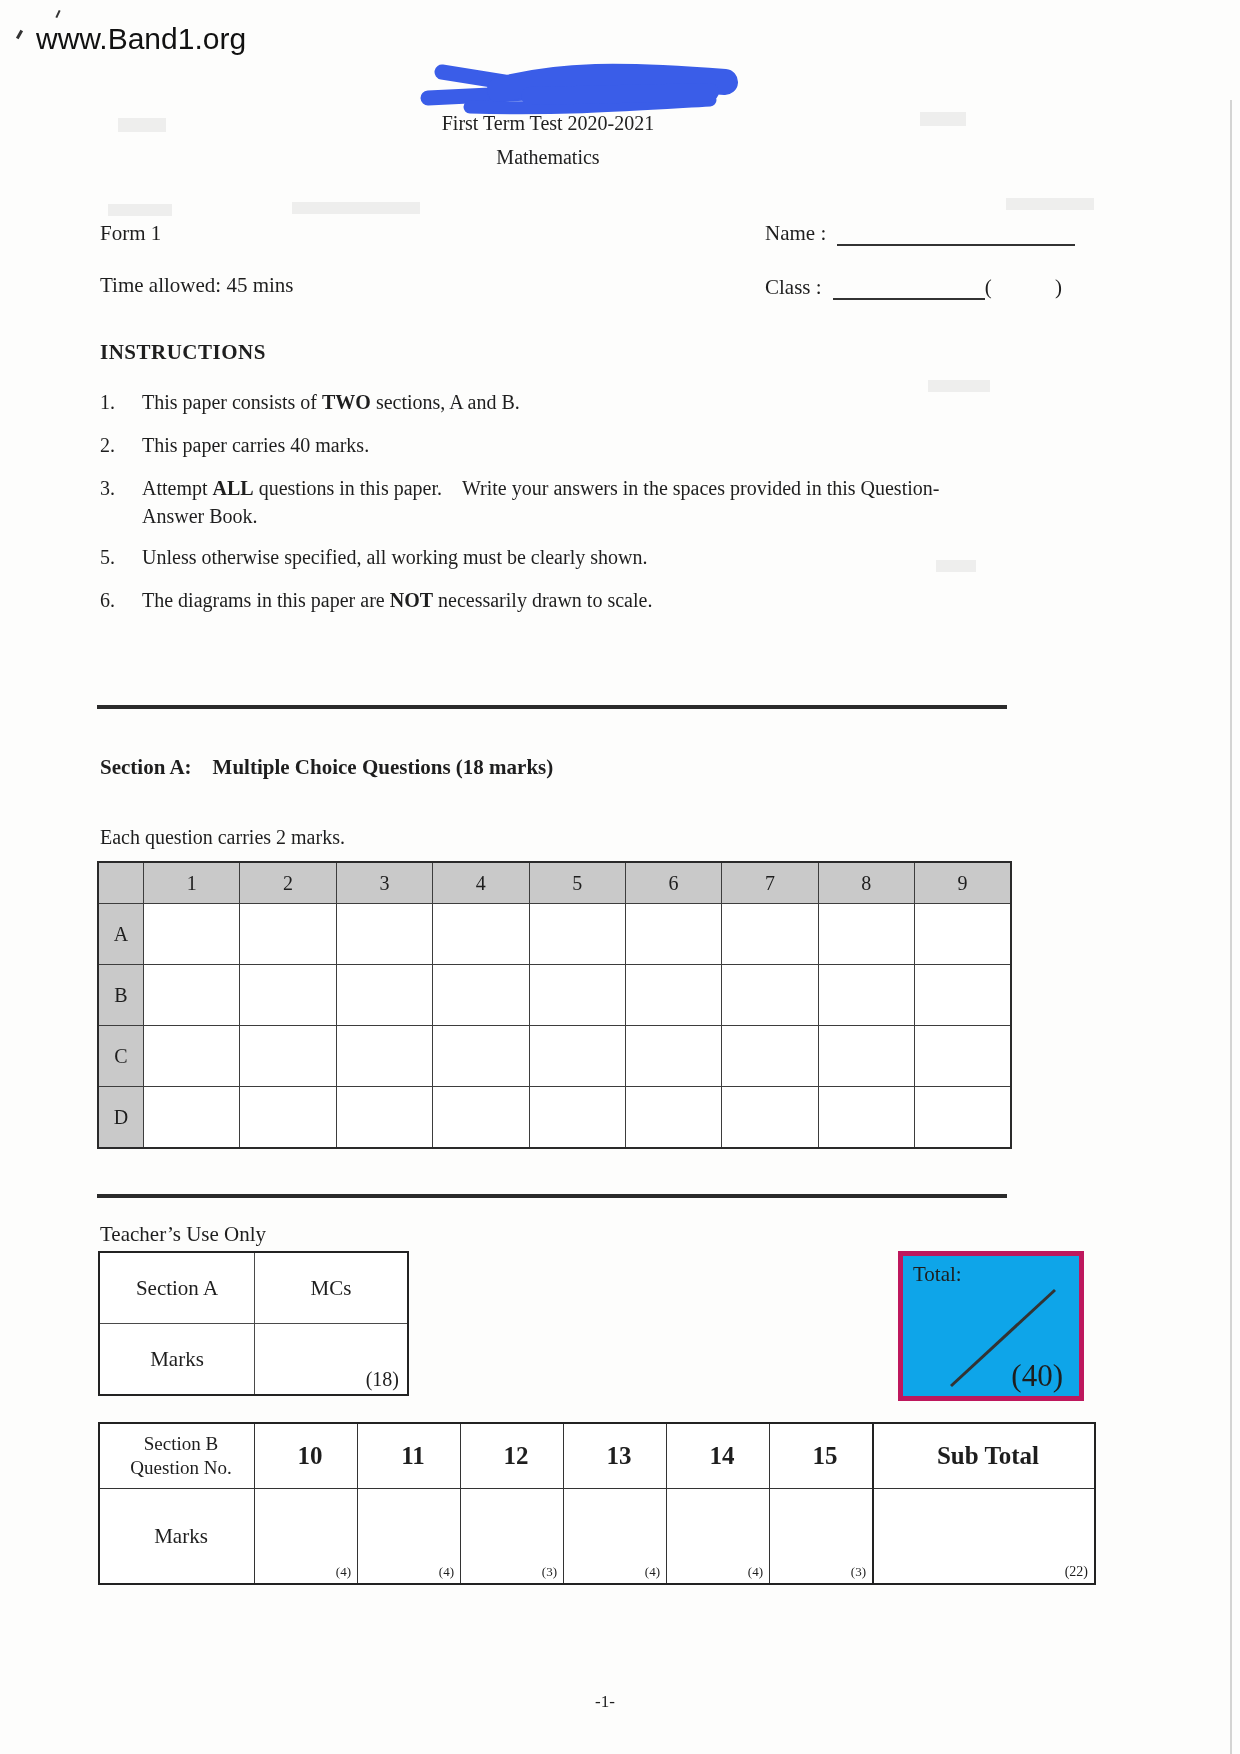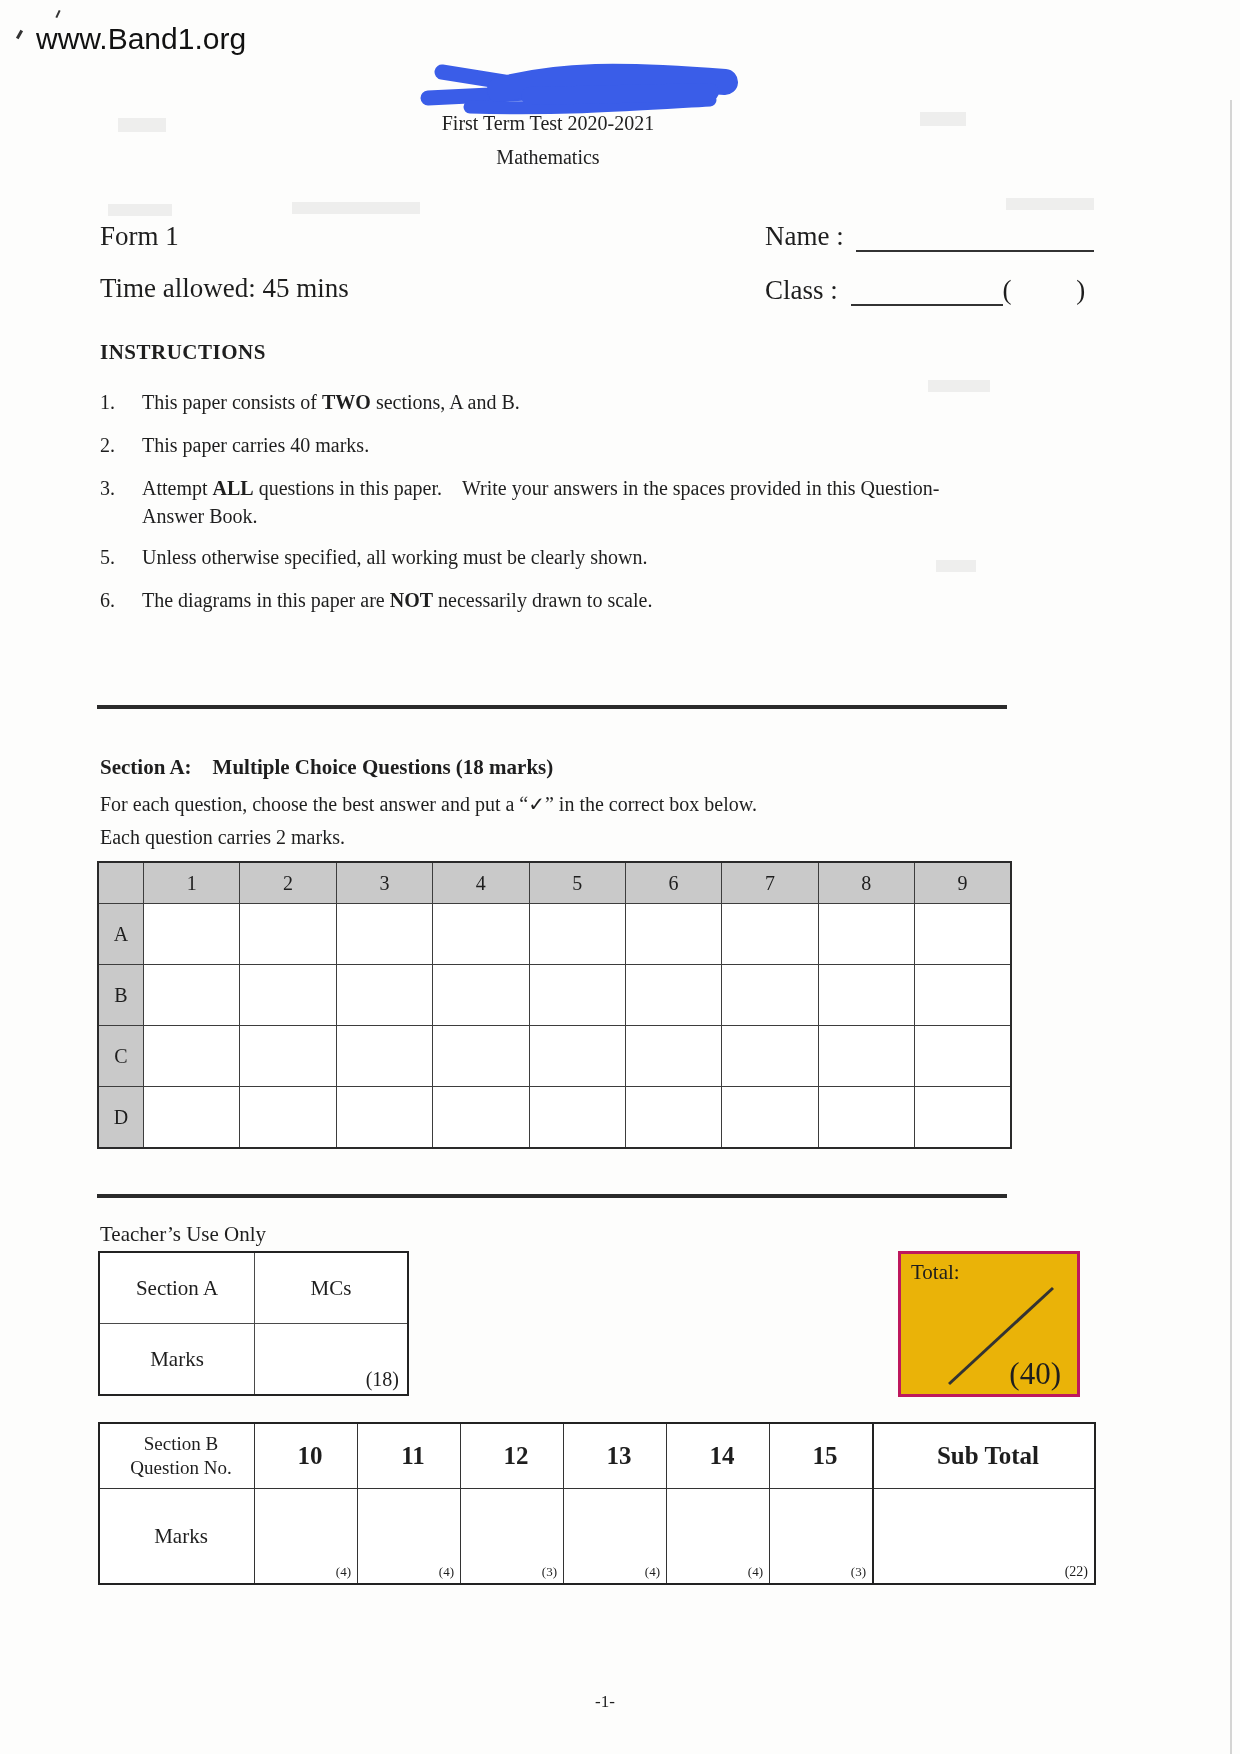--- a/index.html
+++ b/index.html
@@ -10,38 +10,38 @@
     font-family:"Liberation Serif", serif;
     color:#1e1e1e;
     overflow:hidden;
   }
   .abs{position:absolute;}
   .watermark{
     font-family:"Liberation Sans", sans-serif;
     font-size:30px;color:#111;
   }
   .title-line{width:600px;text-align:center;font-size:20px;color:#222;}
-  .label{font-size:27px;}
+  .label{font-size:21px;}
   .fill-line{display:inline-block;border-bottom:2px solid #333;height:22px;vertical-align:bottom;}
   .instr-head{font-size:21px;font-weight:bold;letter-spacing:.5px;}
   .instr-item{font-size:20px;line-height:28px;}
   .instr-num{position:absolute;left:0;top:0;}
   .instr-text{display:block;margin-left:42px;width:830px;}
   .rule{background:#2b2b2b;height:3.5px;}
   .secA-head{font-size:21px;font-weight:bold;}
   .body-text{font-size:20px;}
   table{border-collapse:collapse;table-layout:fixed;}
   .mc-table{width:915px;border:2.2px solid #2a2a2a;}
   .mc-table td{border:1.6px solid #3d3d3d;text-align:center;font-size:20px;height:58px;background:#fff;}
   .mc-table tr.hdr td{height:38px;background:#c9c9c9;}
   .mc-table td.rowlab{background:#c9c9c9;width:42px;}
   .tu-table{width:302px;border:2.6px solid #222;}
   .tu-table td{border:1.6px solid #4a4a4a;text-align:center;font-size:21px;height:68px;position:relative;background:#fff;}
   .corner{position:absolute;right:8px;bottom:3px;font-size:20px;}
-  .total-box{width:176px;height:140px;border:3px solid #be185d;background:#eab308;}
+  .total-box{width:176px;height:140px;border:5px solid #be185d;background:#0ea5e9;}
   .total-label{position:absolute;left:10px;top:6px;font-size:21px;}
   .total-max{position:absolute;right:16px;bottom:2px;font-size:31px;}
   .sb-table{width:906px;border:2.6px solid #222;}
   .sb-table td{border:1.8px solid #333;text-align:center;position:relative;background:#fff;padding-left:9px;}
   .sb-table tr.hdr td{height:62px;font-size:25px;}
   .sb-table tr.marksrow td{height:92px;font-size:21px;}
   .sb-q{font-weight:bold;}
   .sb-sub{font-weight:bold;border-left:2.6px solid #222 !important;}
   .sb-corner{position:absolute;right:6px;bottom:3px;font-size:13px;font-weight:normal;}
   .col1w{width:144px;}
@@ -115,21 +115,20 @@
     <span class="instr-text"><span>Unless otherwise specified, all working must be clearly shown.</span><b></b><span></span></span>
   </div>
   <div class="abs instr-item" style="left:100px;top:586px;width:880px;">
     <span class="instr-num">6.</span>
     <span class="instr-text"><span>The diagrams in this paper are </span><b>NOT</b><span> necessarily drawn to scale.</span></span>
   </div>
 
   <div class="abs rule" style="left:97px;top:705px;width:910px;"></div>
 
   <div class="abs secA-head" style="left:100px;top:755px;">Section A:  Multiple Choice Questions (18 marks)</div>
-  <div class="abs body-text" style="left:100px;top:792px;">For each question, choose the best answer and put a “✓” in the correct box below.</div>
   <div class="abs body-text" style="left:100px;top:826px;">Each question carries 2 marks.</div>
 
   <table class="abs mc-table" style="left:97px;top:861px;">
     <tbody>
         <tr class="hdr">
       <td class="rowlab"></td>
       <td>1</td>
       <td>2</td>
       <td>3</td>
       <td>4</td>

